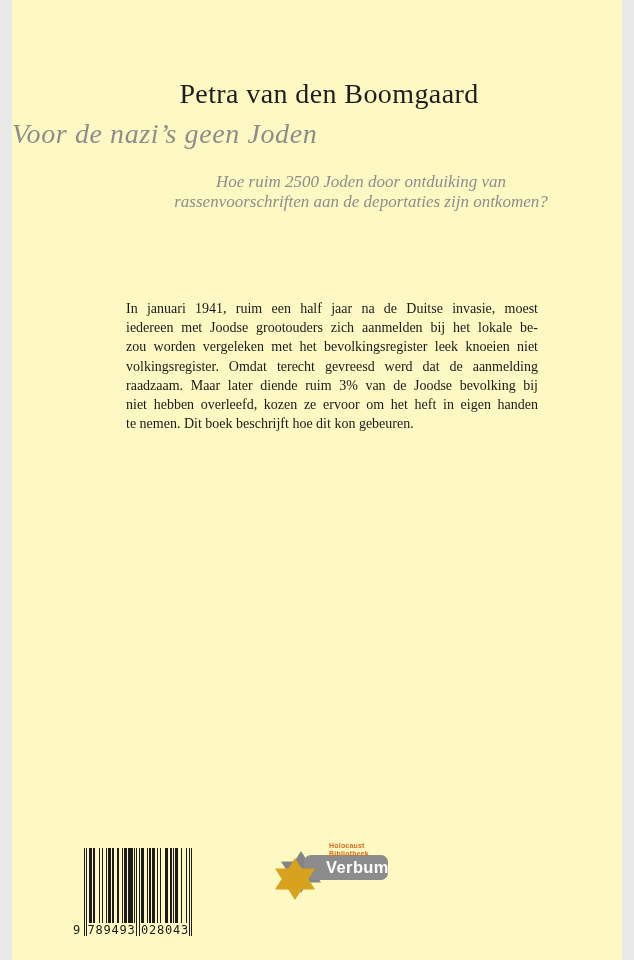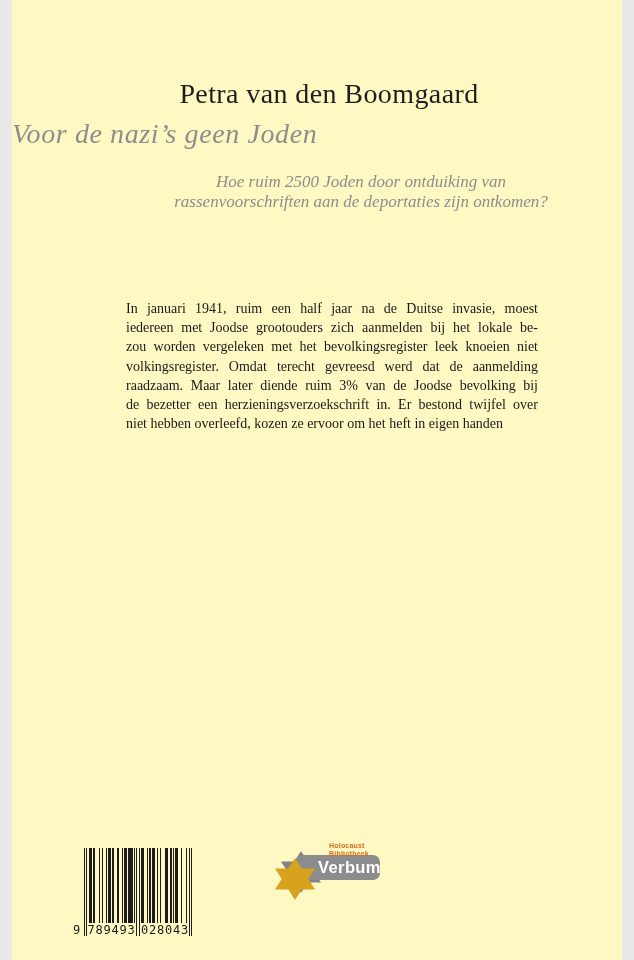--- a/index.html
+++ b/index.html
@@ -38,21 +38,21 @@
     font-family:"DejaVu Sans Mono","Liberation Mono",monospace;
     font-size:12px;color:#1a1a1a;text-align:center;letter-spacing:.8px;
   }
   .bd-prefix{left:0;width:10px;}
   .bd-g1{left:15px;width:49px;}
   .bd-g2{left:69px;width:48px;}
   
   .logo{position:absolute;left:256px;top:840px;width:130px;height:64px;}
   .logo .star-shadow{position:absolute;left:13px;top:11px;z-index:1;}
   .logo .box{
-    position:absolute;left:28px;top:15px;width:84px;height:25px;border-radius:7px;
+    position:absolute;left:36px;top:15px;width:84px;height:25px;border-radius:7px;
     z-index:2;line-height:25px;padding-left:22px;box-sizing:border-box;
     font-family:"Liberation Sans","DejaVu Sans",sans-serif;
     font-size:16.5px;font-weight:bold;color:#ffffff;letter-spacing:.4px;
   }
   .logo .star-gold{position:absolute;left:7px;top:18px;z-index:3;}
   .logo .imprint{
     position:absolute;left:61px;top:2px;z-index:4;
     font-family:"Liberation Sans","DejaVu Sans",sans-serif;
     font-size:7px;font-weight:bold;line-height:7.5px;letter-spacing:.2px;
   }
@@ -68,22 +68,22 @@
     <div>Hoe ruim 2500 Joden door ontduiking van</div>
     <div>rassenvoorschriften aan de deportaties zijn ontkomen?</div>
   </div>
 
   <div class="blurb">
       <div class="blurb-line">In januari 1941, ruim een half jaar na de Duitse invasie, moest</div>
       <div class="blurb-line">iedereen met Joodse grootouders zich aanmelden bij het lokale be-</div>
       <div class="blurb-line">zou worden vergeleken met het bevolkingsregister leek knoeien niet</div>
       <div class="blurb-line">volkingsregister. Omdat terecht gevreesd werd dat de aanmelding</div>
       <div class="blurb-line">raadzaam. Maar later diende ruim 3% van de Joodse bevolking bij</div>
-      <div class="blurb-line">de bezetter een herzieningsverzoekschrift in. Er bestond twijfel over</div>
       <div class="blurb-line">niet hebben overleefd, kozen ze ervoor om het heft in eigen handen</div>
+      <div class="blurb-line">te nemen. Dit boek beschrijft hoe dit kon gebeuren.</div>
     </div>
 
   <div class="barcode">
     <svg id="barcode-svg" width="108" height="88" viewBox="0 0 95 88" preserveAspectRatio="none" shape-rendering="crispEdges">
         <rect x="0" y="0" width="1.02" height="88" fill="#1c1c1c"></rect>
         <rect x="2" y="0" width="1.02" height="88" fill="#1c1c1c"></rect>
         <rect x="4" y="0" width="1.02" height="75" fill="#1c1c1c"></rect>
         <rect x="5" y="0" width="1.02" height="75" fill="#1c1c1c"></rect>
         <rect x="6" y="0" width="1.02" height="75" fill="#1c1c1c"></rect>
         <rect x="8" y="0" width="1.02" height="75" fill="#1c1c1c"></rect>

